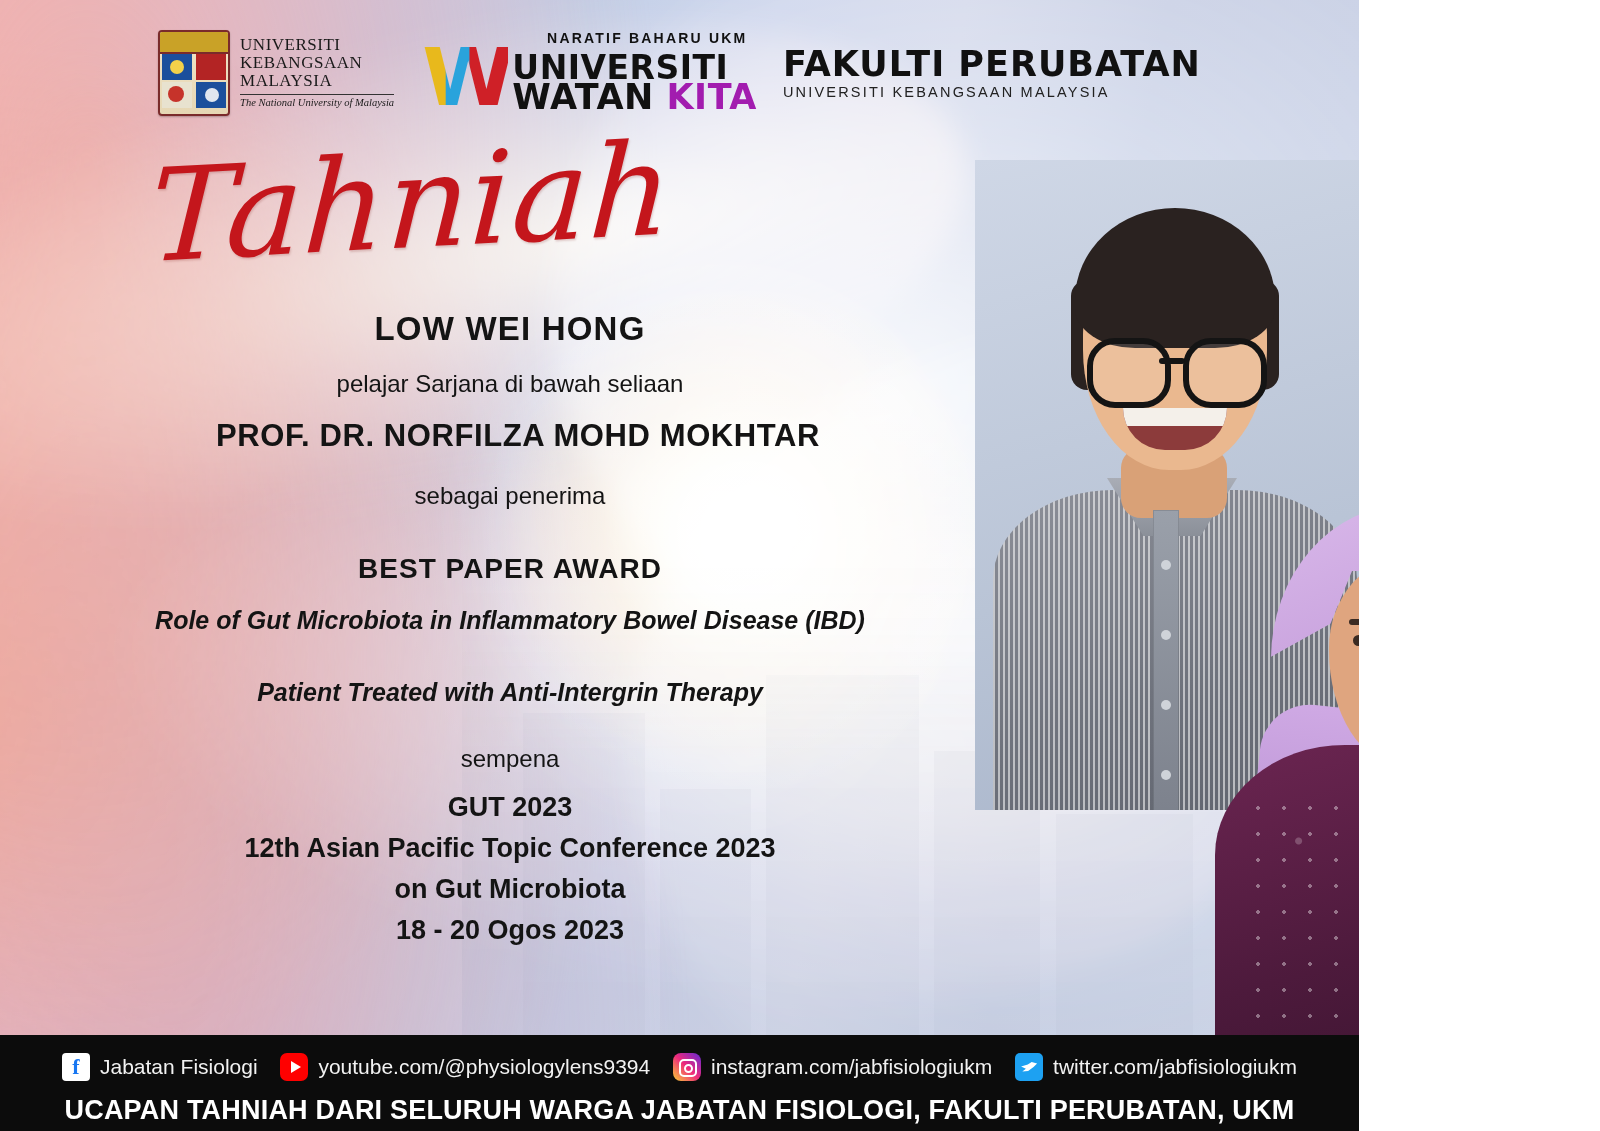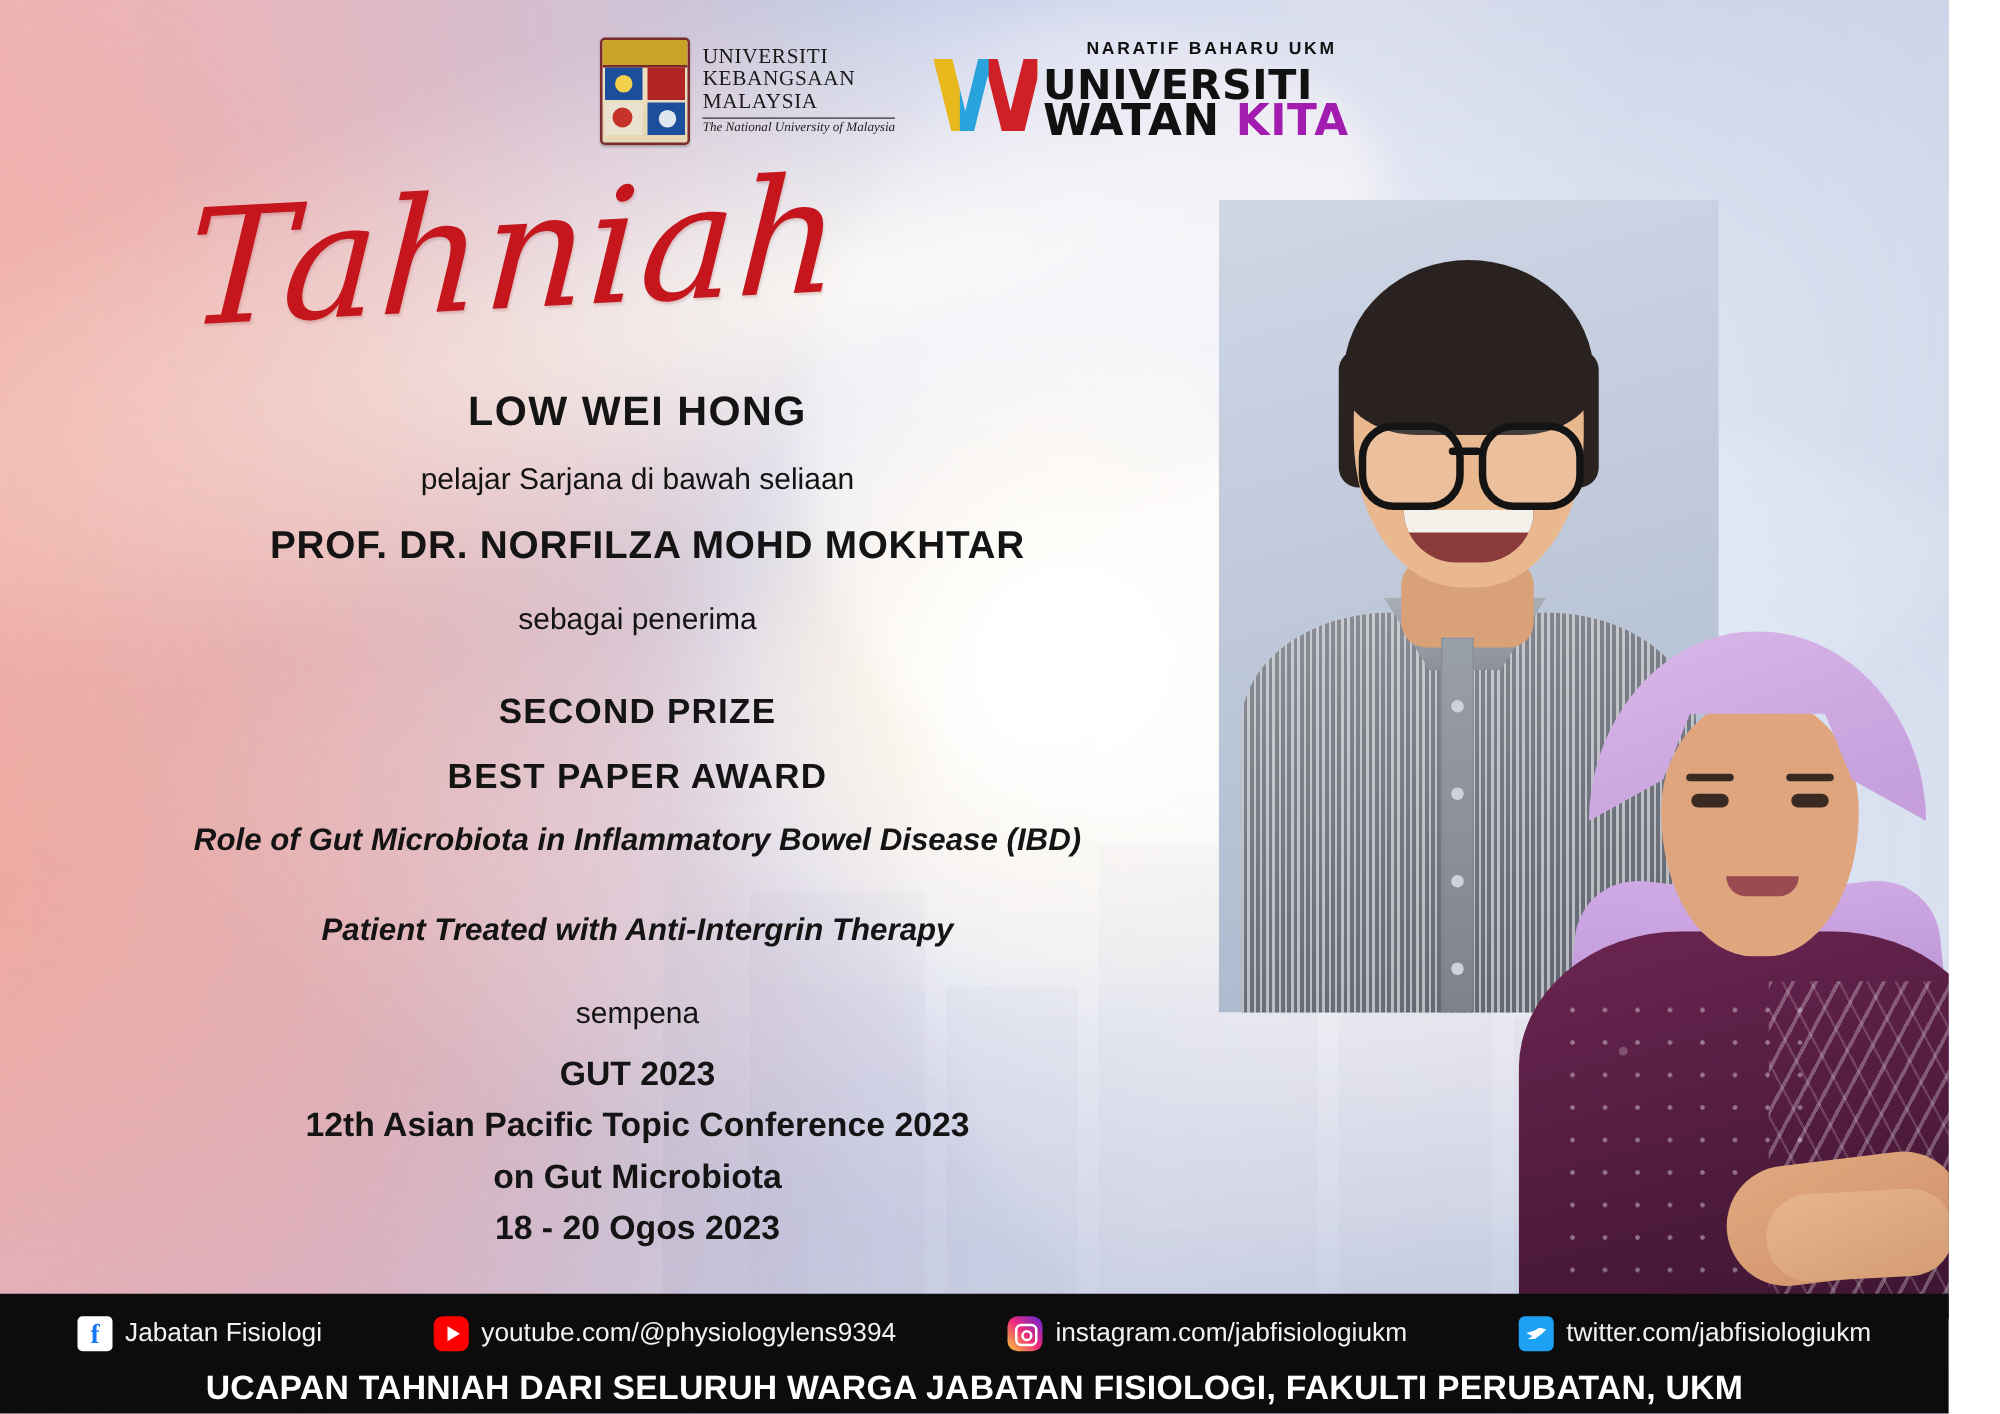--- a/index.html
+++ b/index.html
@@ -5,21 +5,21 @@
   html, body {
     margin: 0;
     padding: 0;
     background: #ffffff;
   }
   body {
     font-family: "Liberation Sans", sans-serif;
   }
   .poster {
     position: relative;
-    width: 1559px;
+    width: 1359px;
     height: 1131px;
     overflow: hidden;
     background: #cfd6e6;
   }
 
   
   .bg-base {
     position: absolute;
     inset: 0;
     background:
@@ -557,31 +557,34 @@
         <div class="nb-lines">
           <div class="nb-l1">UNIVERSITI</div>
           <div class="nb-l2">
             <span>WATAN</span>
             <span class="kita">KITA</span>
           </div>
         </div>
       </div>
     </div>
 
+    <div class="logo-fakulti">
+      <div class="fk-main">FAKULTI PERUBATAN</div>
+      <div class="fk-sub">UNIVERSITI KEBANGSAAN MALAYSIA</div>
+    </div>
 
   </div>
 
   <div class="tahniah">Tahniah</div>
 
   <div class="content">
     <p class="line name">LOW WEI HONG</p>
     <p class="line small">pelajar Sarjana di bawah seliaan</p>
     <p class="line supervisor">PROF. DR. NORFILZA MOHD MOKHTAR</p>
     <p class="line sebagai">sebagai penerima</p>
-    <p class="line prize">SECOND PRIZE</p>
     <p class="line prize">BEST PAPER AWARD</p>
     <p class="line paper-title">Role of Gut Microbiota in Inflammatory Bowel Disease (IBD)</p>
     <p class="line paper-title">Patient Treated with Anti-Intergrin Therapy</p>
     <p class="line sempena">sempena</p>
     <p class="line event">GUT 2023</p>
     <p class="line event">12th Asian Pacific Topic Conference 2023</p>
     <p class="line event">on Gut Microbiota</p>
     <p class="line event">18 - 20 Ogos 2023</p>
   </div>
 

